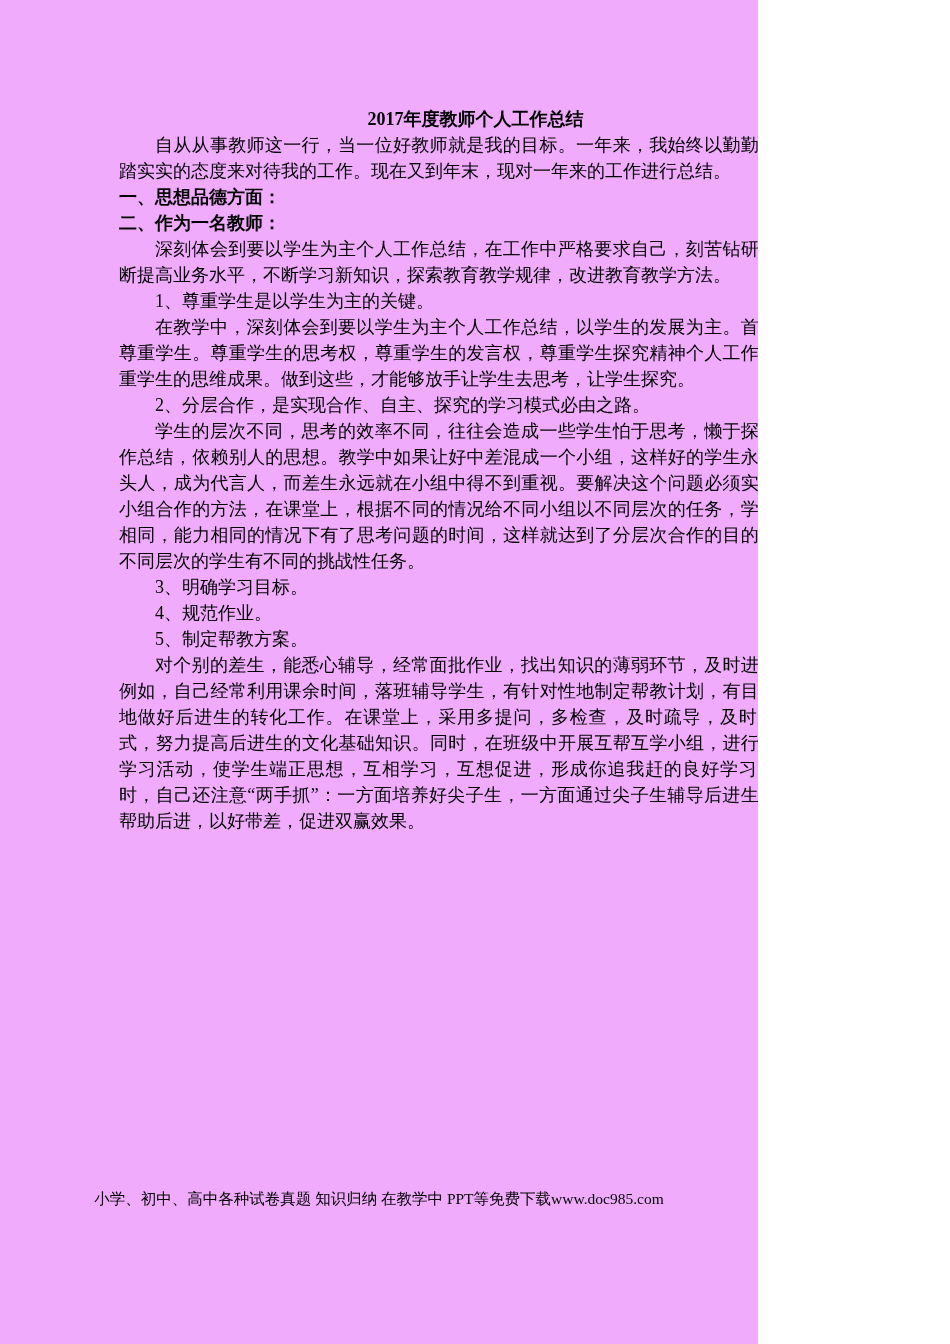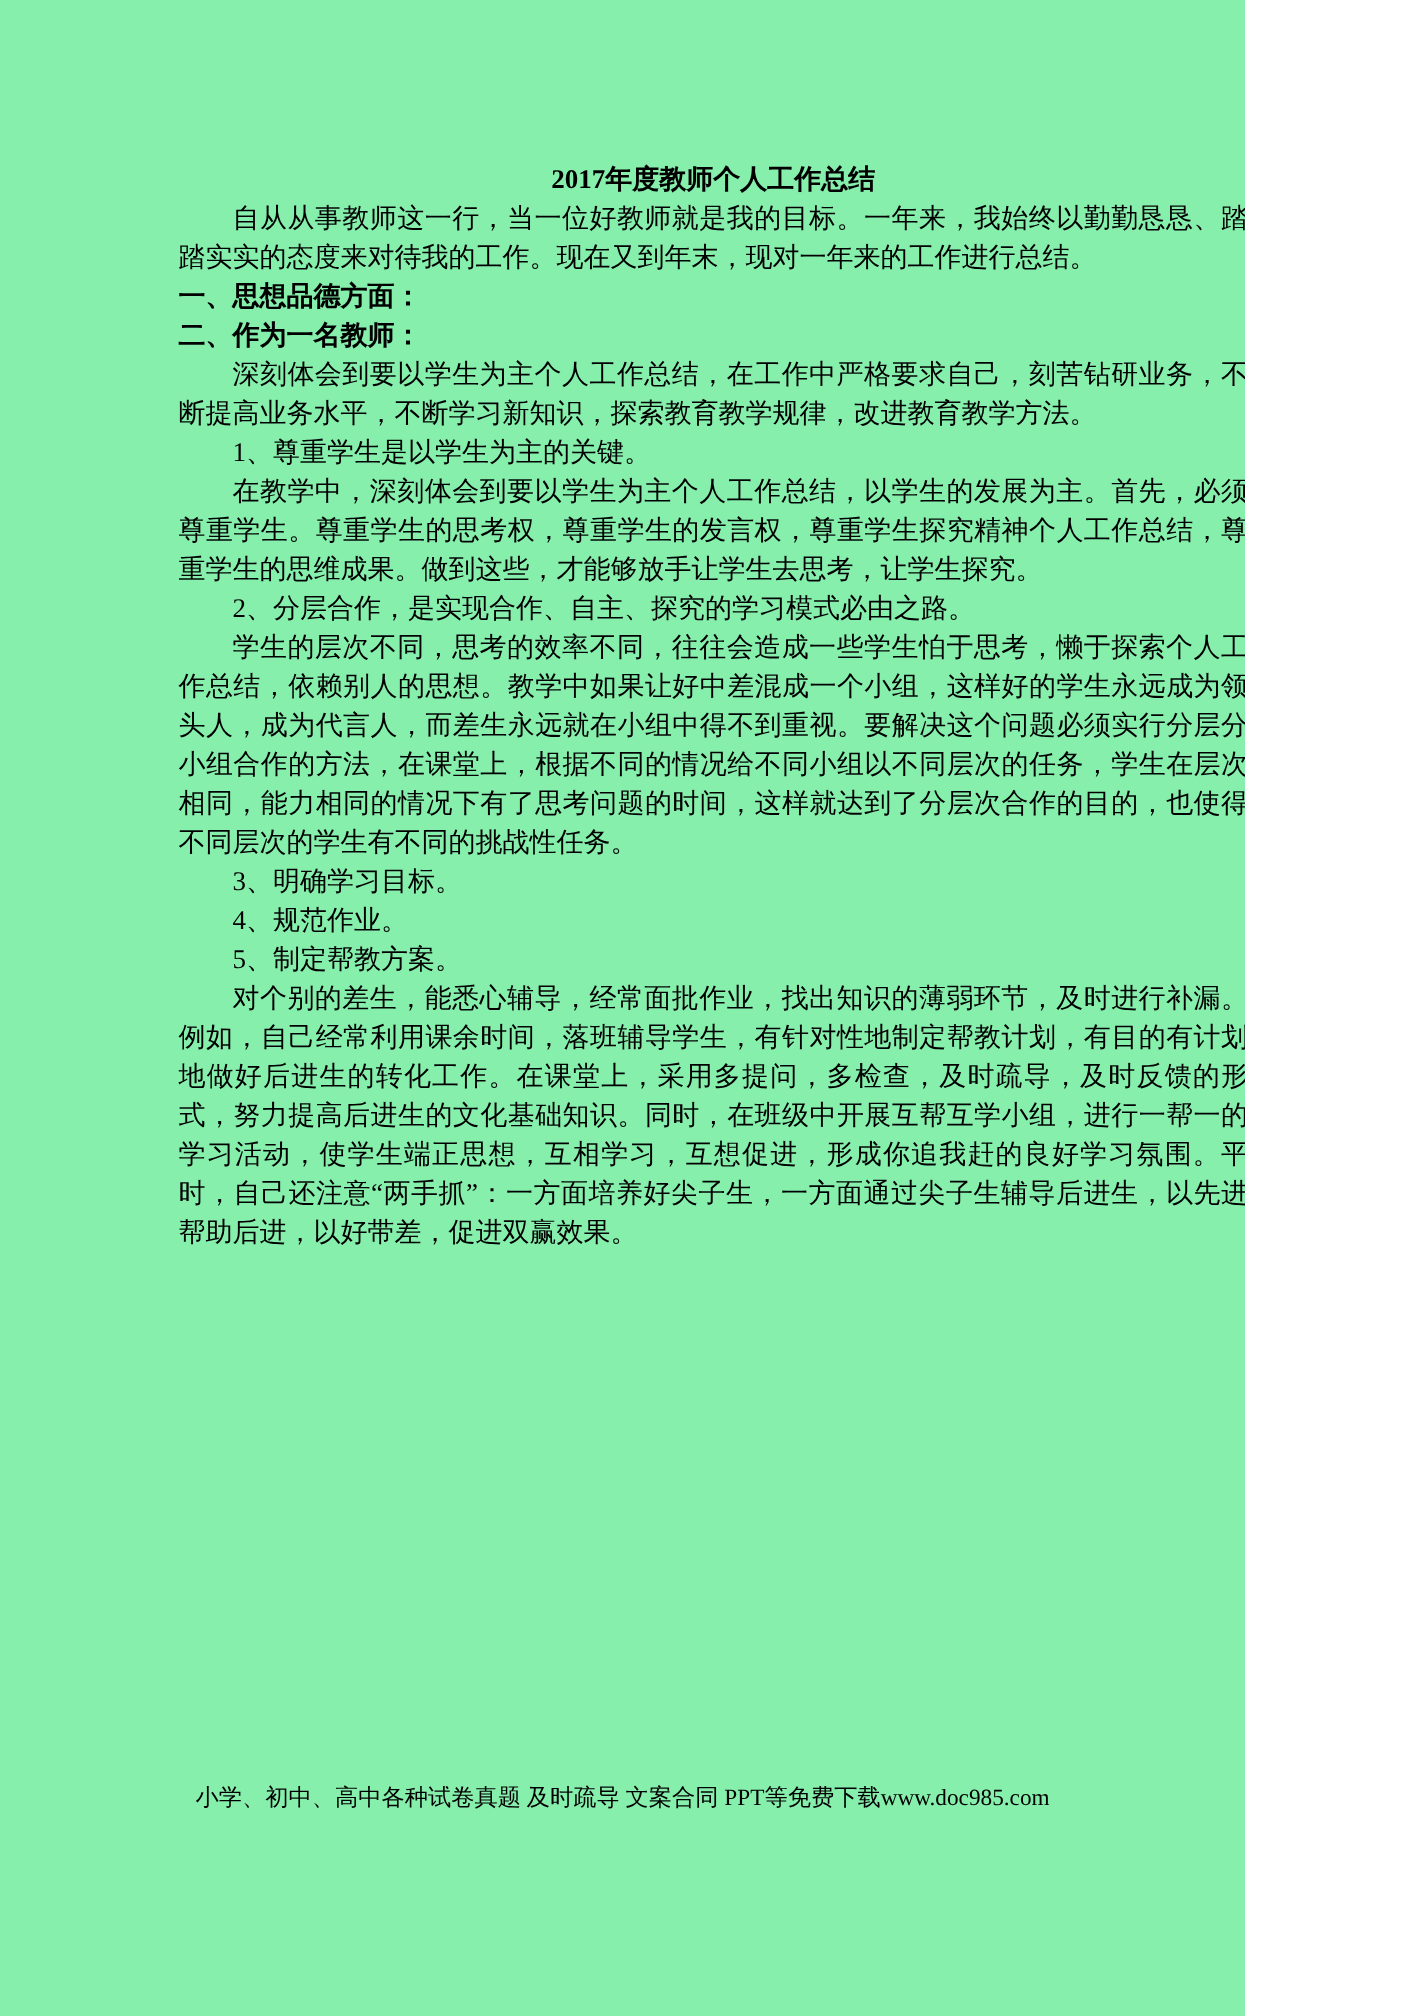--- a/index.html
+++ b/index.html
@@ -2,23 +2,23 @@
 <html><head>
 <meta charset="utf-8">
 <style>
   html, body {
     margin: 0;
     padding: 0;
     background: #ffffff;
   }
   .page {
     position: relative;
-    width: 830px;
+    width: 758px;
     height: 1344px;
-    background: #86efac;
+    background: #f0abfc;
     overflow: hidden;
     font-family: "Liberation Serif", "DejaVu Serif", serif;
     color: #000000;
   }
   .content {
     position: absolute;
     left: 119px;
     top: 106px;
     width: 713px;
     font-size: 18px;
@@ -68,15 +68,15 @@
     <p class="para">在教学中，深刻体会到要以学生为主个人工作总结，以学生的发展为主。首先，必须尊重学生。尊重学生的思考权，尊重学生的发言权，尊重学生探究精神个人工作总结，尊重学生的思维成果。做到这些，才能够放手让学生去思考，让学生探究。</p>
     <p class="para">2、分层合作，是实现合作、自主、探究的学习模式必由之路。</p>
     <p class="para">学生的层次不同，思考的效率不同，往往会造成一些学生怕于思考，懒于探索个人工作总结，依赖别人的思想。教学中如果让好中差混成一个小组，这样好的学生永远成为领头人，成为代言人，而差生永远就在小组中得不到重视。要解决这个问题必须实行分层分小组合作的方法，在课堂上，根据不同的情况给不同小组以不同层次的任务，学生在层次相同，能力相同的情况下有了思考问题的时间，这样就达到了分层次合作的目的，也使得不同层次的学生有不同的挑战性任务。</p>
     <p class="para">3、明确学习目标。</p>
     <p class="para">4、规范作业。</p>
     <p class="para">5、制定帮教方案。</p>
     <p class="para">对个别的差生，能悉心辅导，经常面批作业，找出知识的薄弱环节，及时进行补漏。例如，自己经常利用课余时间，落班辅导学生，有针对性地制定帮教计划，有目的有计划地做好后进生的转化工作。在课堂上，采用多提问，多检查，及时疏导，及时反馈的形式，努力提高后进生的文化基础知识。同时，在班级中开展互帮互学小组，进行一帮一的学习活动，使学生端正思想，互相学习，互想促进，形成你追我赶的良好学习氛围。平时，自己还注意“两手抓”：一方面培养好尖子生，一方面通过尖子生辅导后进生，以先进帮助后进，以好带差，促进双赢效果。</p>
   </div>
 
   <div class="footer">
-    <span>小学、初中、高中各种试卷真题 及时疏导 文案合同 PPT等免费下载</span><span class="footer-link">www.doc985.com</span>
+    <span>小学、初中、高中各种试卷真题 知识归纳 在教学中 PPT等免费下载</span><span class="footer-link">www.doc985.com</span>
   </div>
 </div>
 
 </body></html>

